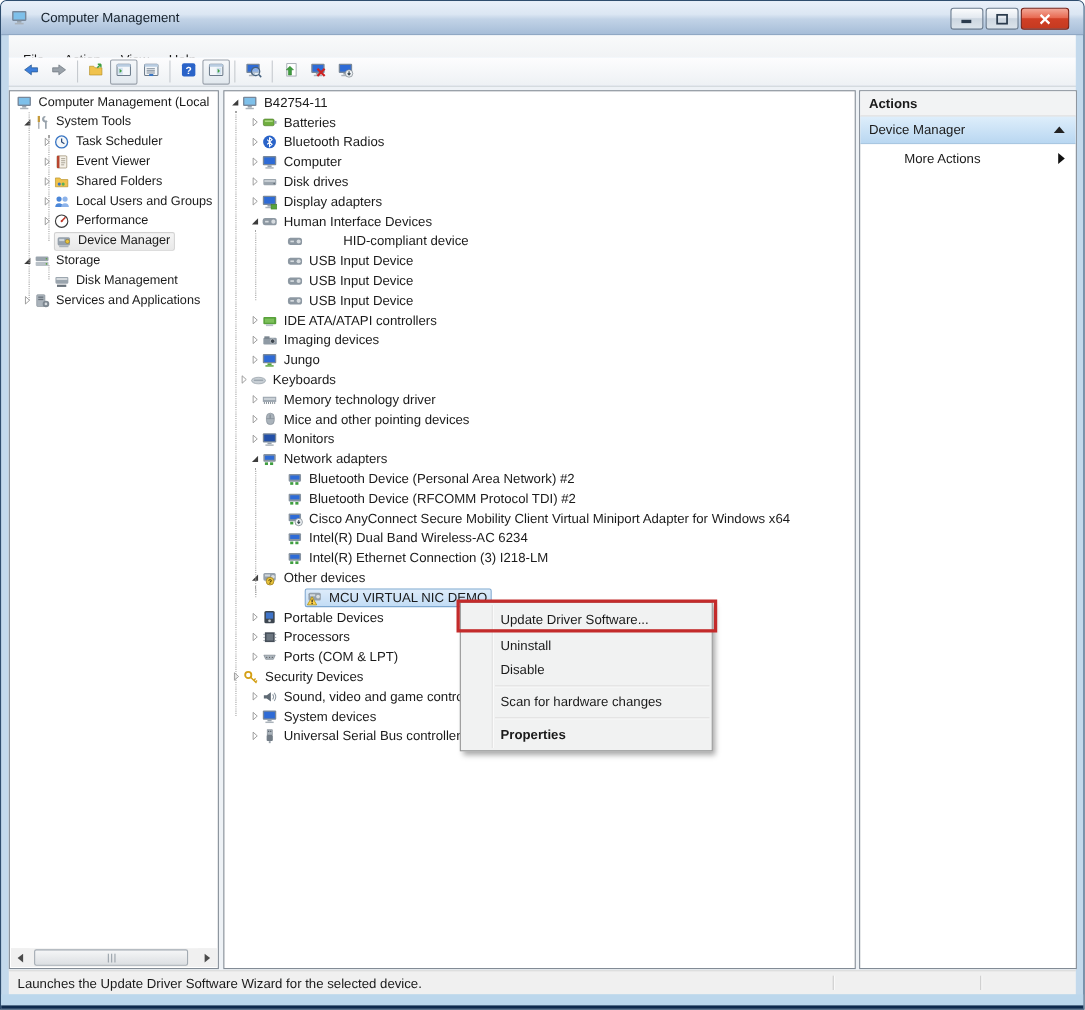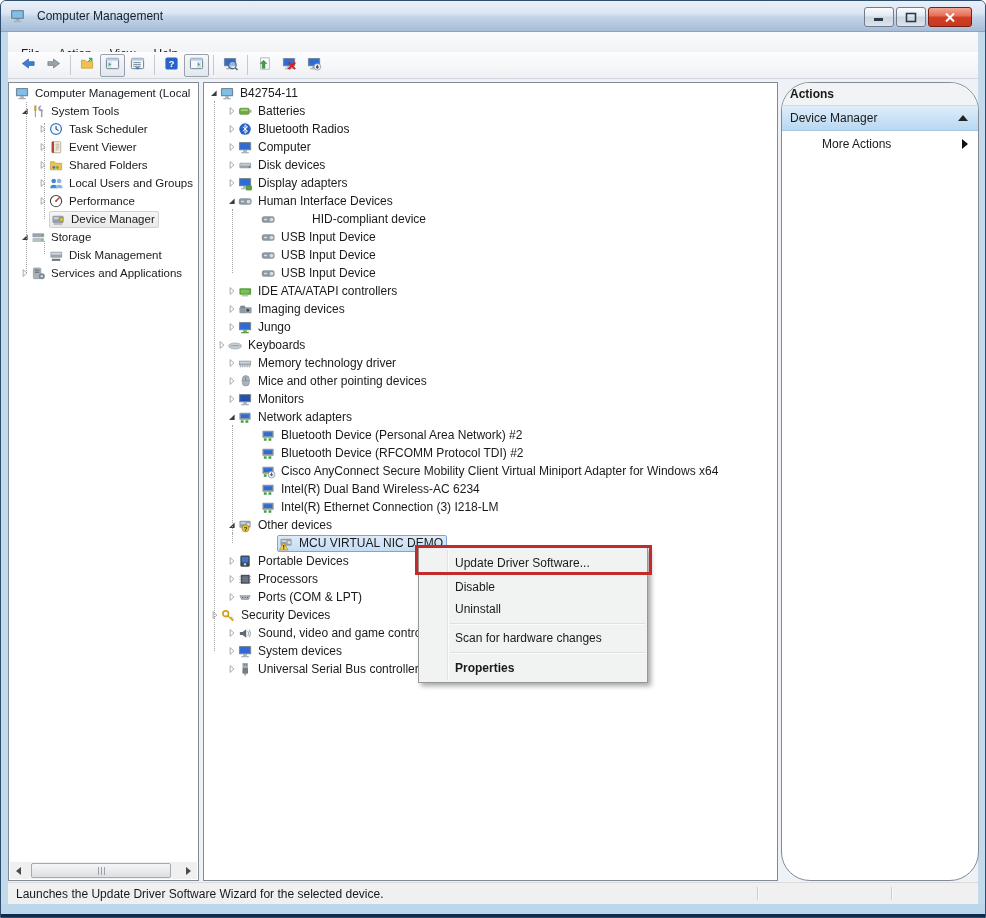--- a/index.html
+++ b/index.html
@@ -30,21 +30,21 @@
     display:flex; align-items:center; padding-left:8px; }
   .tbtn { width:25px; height:23px; display:flex; align-items:center; justify-content:center; border:1px solid transparent; }
   .tbtn.pressed { border:1px solid #98a0aa; border-radius:2px; background:linear-gradient(#f6f8fa,#e1e8ee); }
   .tsep { width:1px; height:20px; background:#c6cacf; margin:0 4px; }
 
   
   #workarea { position:absolute; left:7px; right:7px; top:78px; height:803px; background:#eef2f6; }
   .pane { position:absolute; top:3px; height:799px; background:#fff; border:1px solid #828b95; overflow:hidden; }
   #console-pane { left:0; width:191px; }
   #device-pane  { left:195px; width:575px; }
-  #actions-pane { left:773px; width:198px; background:#fff;border-radius:29px; }
+  #actions-pane { left:773px; width:198px; background:#fff; }
 
   .tree { position:absolute; left:1px; top:1px; right:1px; }
   .trow { height:18px; display:flex; align-items:center; white-space:nowrap; }
   #console-pane .trow { font-size:11.5px; }
   .exp { width:13px; height:13px; flex:0 0 13px; display:inline-flex; align-items:center; justify-content:center; }
   .icon { width:15px; height:15px; flex:0 0 15px; margin-right:5px; display:inline-flex; }
   .selbox { display:flex; align-items:center; height:17px; padding:0 3px 0 1px; border-radius:2px; }
   .selbox.active { background:linear-gradient(#ddebfa,#c3ddf5); border:1px solid #7da7d0;margin-left:16px; }
   .selbox.inactive { background:linear-gradient(#f5f5f5,#e9e9e9); border:1px solid #d2d2d2; }
   .dotline { position:absolute; width:0; border-left:1px dotted #a5a5a5; }
@@ -468,21 +468,21 @@
                 <path d="M5.5 3.5 L10.5 8 L5.5 12.5 Z" fill="#fff" stroke="#8c8c8c" stroke-width="1"></path>
               </svg>
             </span>
             <span class="icon">
               <svg viewBox="0 0 16 16" width="15" height="15">
                 <rect x="1.5" y="5" width="12.5" height="6" rx="1" fill="#9aa4ad"></rect>
                 <rect x="2.5" y="6" width="10.5" height="2" fill="#c6cdd3"></rect>
                 <circle cx="12" cy="9.5" r=".8" fill="#5f6a73"></circle>
               </svg>
             </span>
-            <span class="lab">Disk devices</span>
+            <span class="lab">Disk drives</span>
           </div>
           <div class="trow" style="padding-left: 20px;">
             <span class="exp">
               <svg viewBox="0 0 16 16" width="12" height="12">
                 <path d="M5.5 3.5 L10.5 8 L5.5 12.5 Z" fill="#fff" stroke="#8c8c8c" stroke-width="1"></path>
               </svg>
             </span>
             <span class="icon">
               <svg viewBox="0 0 16 16" width="15" height="15">
                 <rect x="1" y="2" width="13" height="9" rx="1" fill="#77879a"></rect>
@@ -882,22 +882,22 @@
       </div>
       <div id="more-actions">
         <span class="lbl">More Actions</span>
         <span class="arr-right"></span>
       </div>
     </div>
   </div>
 
   <div id="ctxmenu">
       <div class="mitem first">Update Driver Software...</div>
+      <div class="mitem">Uninstall</div>
       <div class="mitem">Disable</div>
-      <div class="mitem">Uninstall</div>
       <div class="msep"></div>
       <div class="mitem">Scan for hardware changes</div>
       <div class="msep"></div>
       <div class="mitem bold">Properties</div>
     </div>
   <div id="red-box"></div>
 
   <div id="statusbar">
     <span>Launches the Update Driver Software Wizard for the selected device.</span>
     <span class="sdiv" style="left:749px"></span>

